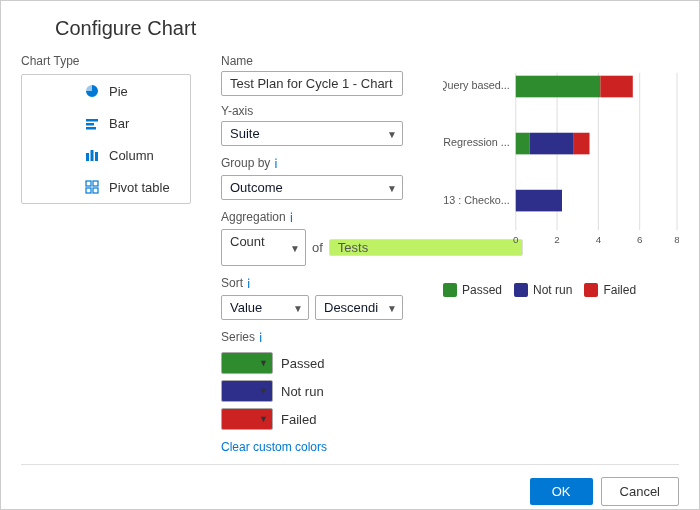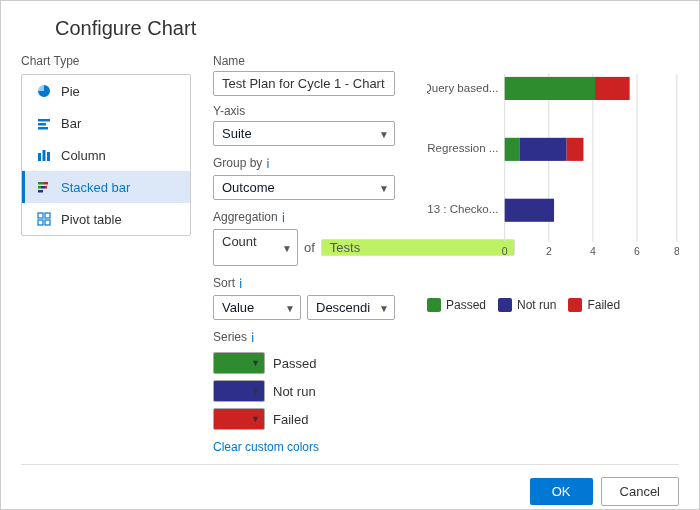--- a/index.html
+++ b/index.html
@@ -24,35 +24,36 @@
     .dialog-title {
       font-size: 20px;
       font-weight: 300;
       color: #333;
       margin-bottom: 14px;
       margin-left: 34px;
     }
     .dialog-body {
       display: flex;
       flex: 1;
-      gap: 8px;
+      gap: 16px;
     }
     
     .chart-type-panel {
       width: 170px;
       flex-shrink: 0;
     }
     .chart-type-label {
       font-size: 12px;
       color: #555;
       margin-bottom: 6px;
     }
     .chart-type-list {
       border: 1px solid #ccc;
       border-radius: 2px;
+      padding-left: 48px;
     }
     .chart-type-item {
       display: flex;
       align-items: center;
       gap: 8px;
       padding: 7px 10px;
       cursor: pointer;
       color: #333;
       border-left: 3px solid transparent;
     }
@@ -301,33 +302,20 @@
           <span class="icon">
             <svg width="16" height="16" viewBox="0 0 16 16">
               <rect x="2" y="6" width="3" height="8" fill="#0078d4"></rect>
               <rect x="6.5" y="3" width="3" height="11" fill="#0078d4"></rect>
               <rect x="11" y="5" width="3" height="9" fill="#0078d4"></rect>
             </svg>
           </span>
           <span>Column</span>
         </div>
 
-        <div class="chart-type-item selected">
-          <span class="icon">
-            <svg width="16" height="16" viewBox="0 0 16 16">
-              <rect x="2" y="3" width="6" height="2.5" fill="#2e8b2e"></rect>
-              <rect x="8" y="3" width="4" height="2.5" fill="#cc2222"></rect>
-              <rect x="2" y="7" width="3" height="2.5" fill="#2e8b2e"></rect>
-              <rect x="5" y="7" width="4" height="2.5" fill="#2e2e8b"></rect>
-              <rect x="9" y="7" width="2" height="2.5" fill="#cc2222"></rect>
-              <rect x="2" y="11" width="5" height="2.5" fill="#2e2e8b"></rect>
-            </svg>
-          </span>
-          <span>Stacked bar</span>
-        </div>
 
         <div class="chart-type-item">
           <span class="icon">
             <svg width="16" height="16" viewBox="0 0 16 16">
               <rect x="2" y="2" width="5" height="5" fill="none" stroke="#0078d4" stroke-width="1.2"></rect>
               <rect x="9" y="2" width="5" height="5" fill="none" stroke="#0078d4" stroke-width="1.2"></rect>
               <rect x="2" y="9" width="5" height="5" fill="none" stroke="#0078d4" stroke-width="1.2"></rect>
               <rect x="9" y="9" width="5" height="5" fill="none" stroke="#0078d4" stroke-width="1.2"></rect>
             </svg>
           </span>

